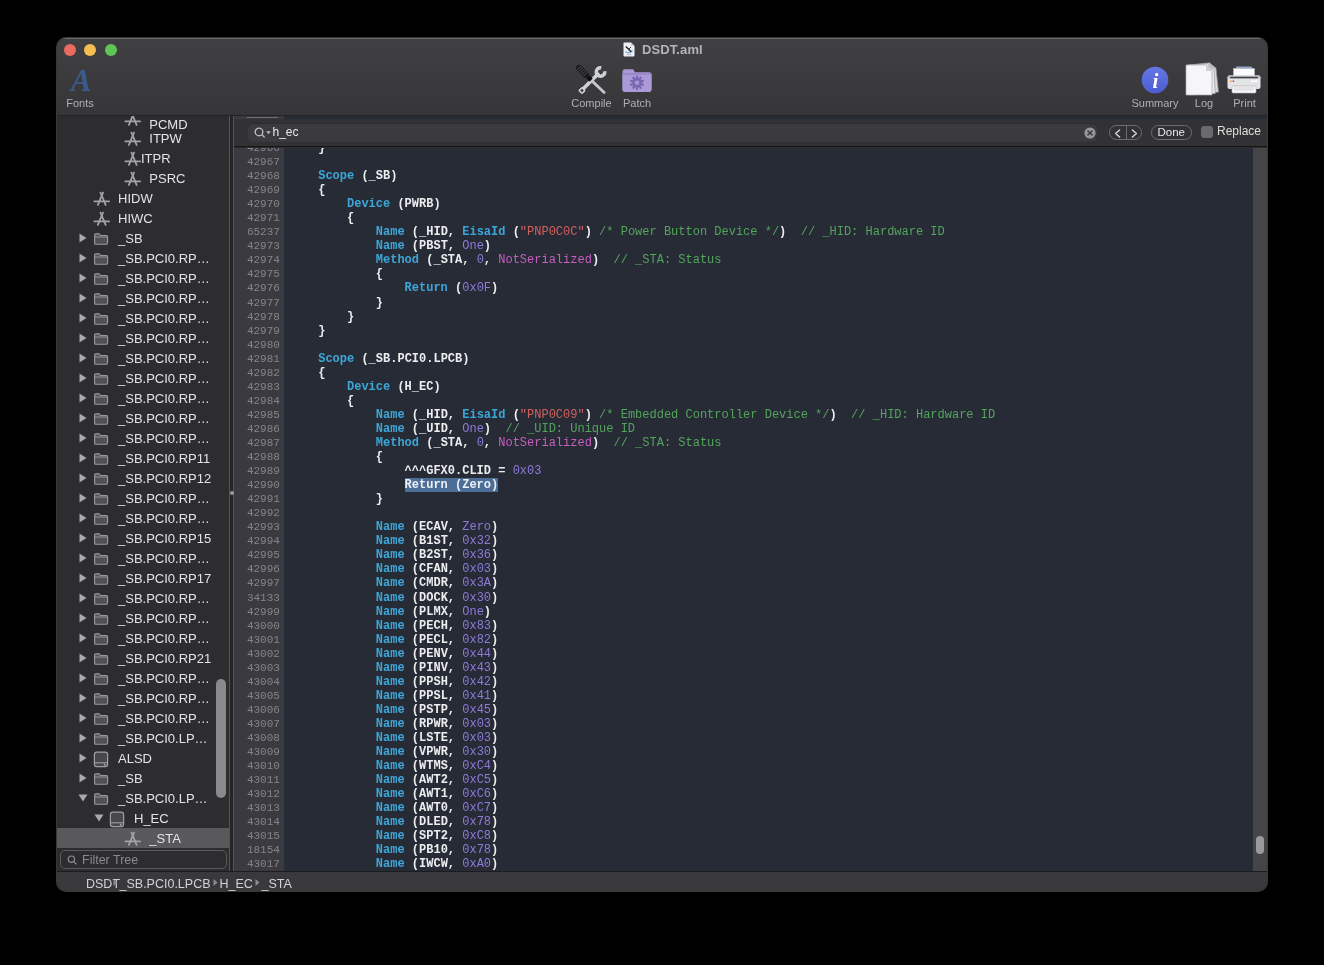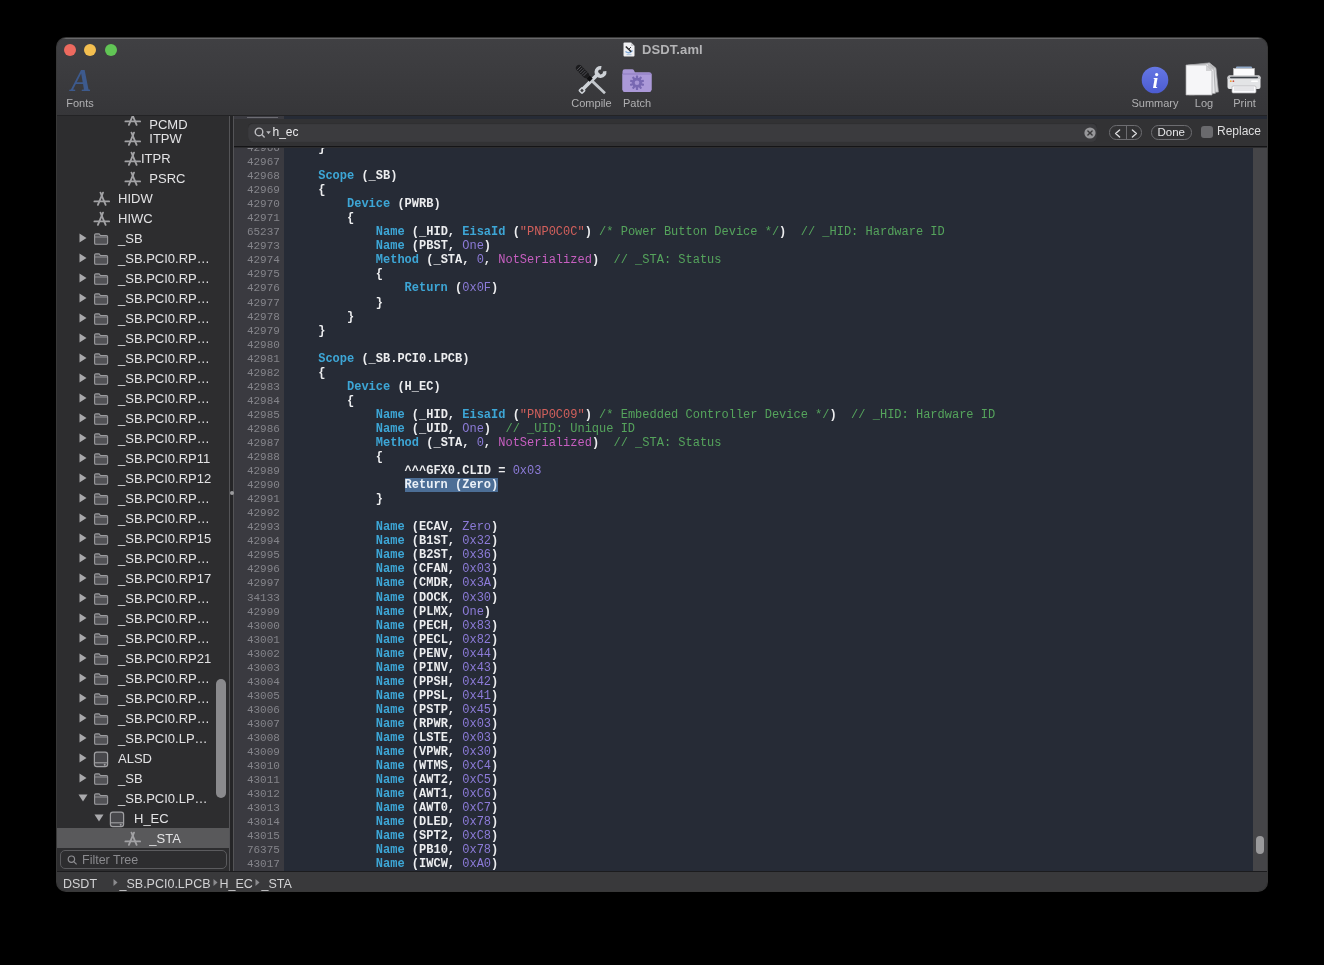--- a/index.html
+++ b/index.html
@@ -795,30 +795,30 @@
         <div class="ln">43006</div>
         <div class="ln">43007</div>
         <div class="ln">43008</div>
         <div class="ln">43009</div>
         <div class="ln">43010</div>
         <div class="ln">43011</div>
         <div class="ln">43012</div>
         <div class="ln">43013</div>
         <div class="ln">43014</div>
         <div class="ln">43015</div>
-        <div class="ln">76375</div>
+        <div class="ln">18154</div>
         <div class="ln">43017</div>
       </div>
     <div id="code"><div class="ln"><i class="w">    }</i></div><div class="ln">&nbsp;</div><div class="ln">    <i class="k">Scope</i><i class="w"> (_SB)</i></div><div class="ln"><i class="w">    {</i></div><div class="ln">        <i class="k">Device</i><i class="w"> (PWRB)</i></div><div class="ln"><i class="w">        {</i></div><div class="ln">            <i class="k">Name</i><i class="w"> (_HID, </i><i class="k">EisaId</i><i class="w"> (</i><i class="s">"PNP0C0C"</i><i class="w">) </i><i class="c">/* Power Button Device */</i><i class="w">)</i><i class="c">  // _HID: Hardware ID</i></div><div class="ln">            <i class="k">Name</i><i class="w"> (PBST, </i><i class="n">One</i><i class="w">)</i></div><div class="ln">            <i class="k">Method</i><i class="w"> (_STA, </i><i class="n">0</i><i class="w">, </i><i class="p">NotSerialized</i><i class="w">)</i><i class="c">  // _STA: Status</i></div><div class="ln"><i class="w">            {</i></div><div class="ln">                <i class="k">Return</i><i class="w"> (</i><i class="n">0x0F</i><i class="w">)</i></div><div class="ln"><i class="w">            }</i></div><div class="ln"><i class="w">        }</i></div><div class="ln"><i class="w">    }</i></div><div class="ln">&nbsp;</div><div class="ln">    <i class="k">Scope</i><i class="w"> (_SB.PCI0.LPCB)</i></div><div class="ln"><i class="w">    {</i></div><div class="ln">        <i class="k">Device</i><i class="w"> (H_EC)</i></div><div class="ln"><i class="w">        {</i></div><div class="ln">            <i class="k">Name</i><i class="w"> (_HID, </i><i class="k">EisaId</i><i class="w"> (</i><i class="s">"PNP0C09"</i><i class="w">) </i><i class="c">/* Embedded Controller Device */</i><i class="w">)</i><i class="c">  // _HID: Hardware ID</i></div><div class="ln">            <i class="k">Name</i><i class="w"> (_UID, </i><i class="n">One</i><i class="w">)</i><i class="c">  // _UID: Unique ID</i></div><div class="ln">            <i class="k">Method</i><i class="w"> (_STA, </i><i class="n">0</i><i class="w">, </i><i class="p">NotSerialized</i><i class="w">)</i><i class="c">  // _STA: Status</i></div><div class="ln"><i class="w">            {</i></div><div class="ln">                <i class="w">^^^GFX0.CLID = </i><i class="n">0x03</i></div><div class="ln">                <i class="hl">Return (Zero)</i></div><div class="ln"><i class="w">            }</i></div><div class="ln">&nbsp;</div><div class="ln">            <i class="k">Name</i><i class="w"> (ECAV, </i><i class="n">Zero</i><i class="w">)</i></div><div class="ln">            <i class="k">Name</i><i class="w"> (B1ST, </i><i class="n">0x32</i><i class="w">)</i></div><div class="ln">            <i class="k">Name</i><i class="w"> (B2ST, </i><i class="n">0x36</i><i class="w">)</i></div><div class="ln">            <i class="k">Name</i><i class="w"> (CFAN, </i><i class="n">0x03</i><i class="w">)</i></div><div class="ln">            <i class="k">Name</i><i class="w"> (CMDR, </i><i class="n">0x3A</i><i class="w">)</i></div><div class="ln">            <i class="k">Name</i><i class="w"> (DOCK, </i><i class="n">0x30</i><i class="w">)</i></div><div class="ln">            <i class="k">Name</i><i class="w"> (PLMX, </i><i class="n">One</i><i class="w">)</i></div><div class="ln">            <i class="k">Name</i><i class="w"> (PECH, </i><i class="n">0x83</i><i class="w">)</i></div><div class="ln">            <i class="k">Name</i><i class="w"> (PECL, </i><i class="n">0x82</i><i class="w">)</i></div><div class="ln">            <i class="k">Name</i><i class="w"> (PENV, </i><i class="n">0x44</i><i class="w">)</i></div><div class="ln">            <i class="k">Name</i><i class="w"> (PINV, </i><i class="n">0x43</i><i class="w">)</i></div><div class="ln">            <i class="k">Name</i><i class="w"> (PPSH, </i><i class="n">0x42</i><i class="w">)</i></div><div class="ln">            <i class="k">Name</i><i class="w"> (PPSL, </i><i class="n">0x41</i><i class="w">)</i></div><div class="ln">            <i class="k">Name</i><i class="w"> (PSTP, </i><i class="n">0x45</i><i class="w">)</i></div><div class="ln">            <i class="k">Name</i><i class="w"> (RPWR, </i><i class="n">0x03</i><i class="w">)</i></div><div class="ln">            <i class="k">Name</i><i class="w"> (LSTE, </i><i class="n">0x03</i><i class="w">)</i></div><div class="ln">            <i class="k">Name</i><i class="w"> (VPWR, </i><i class="n">0x30</i><i class="w">)</i></div><div class="ln">            <i class="k">Name</i><i class="w"> (WTMS, </i><i class="n">0xC4</i><i class="w">)</i></div><div class="ln">            <i class="k">Name</i><i class="w"> (AWT2, </i><i class="n">0xC5</i><i class="w">)</i></div><div class="ln">            <i class="k">Name</i><i class="w"> (AWT1, </i><i class="n">0xC6</i><i class="w">)</i></div><div class="ln">            <i class="k">Name</i><i class="w"> (AWT0, </i><i class="n">0xC7</i><i class="w">)</i></div><div class="ln">            <i class="k">Name</i><i class="w"> (DLED, </i><i class="n">0x78</i><i class="w">)</i></div><div class="ln">            <i class="k">Name</i><i class="w"> (SPT2, </i><i class="n">0xC8</i><i class="w">)</i></div><div class="ln">            <i class="k">Name</i><i class="w"> (PB10, </i><i class="n">0x78</i><i class="w">)</i></div><div class="ln">            <i class="k">Name</i><i class="w"> (IWCW, </i><i class="n">0xA0</i><i class="w">)</i></div></div>
     <div id="vtrack">
         <div id="vthumb"></div>
       </div>
   </div>
   <div id="bottombar">
-    <span class="bc" style="left:6px">DSDT</span>
+    <span class="bc" style="left:29px">DSDT</span>
     <span class="bsep" style="left:56px">
         <svg width="5" height="9" viewBox="0 0 5 9">
           <polygon points="0.5,1 0.5,8 4.5,4.5" fill="#8b8b8e"></polygon>
         </svg>
       </span>
     <span class="bc" style="left:62.5px">_SB.PCI0.LPCB</span>
     <span class="bsep" style="left:156px">
         <svg width="5" height="9" viewBox="0 0 5 9">
           <polygon points="0.5,1 0.5,8 4.5,4.5" fill="#8b8b8e"></polygon>
         </svg>

